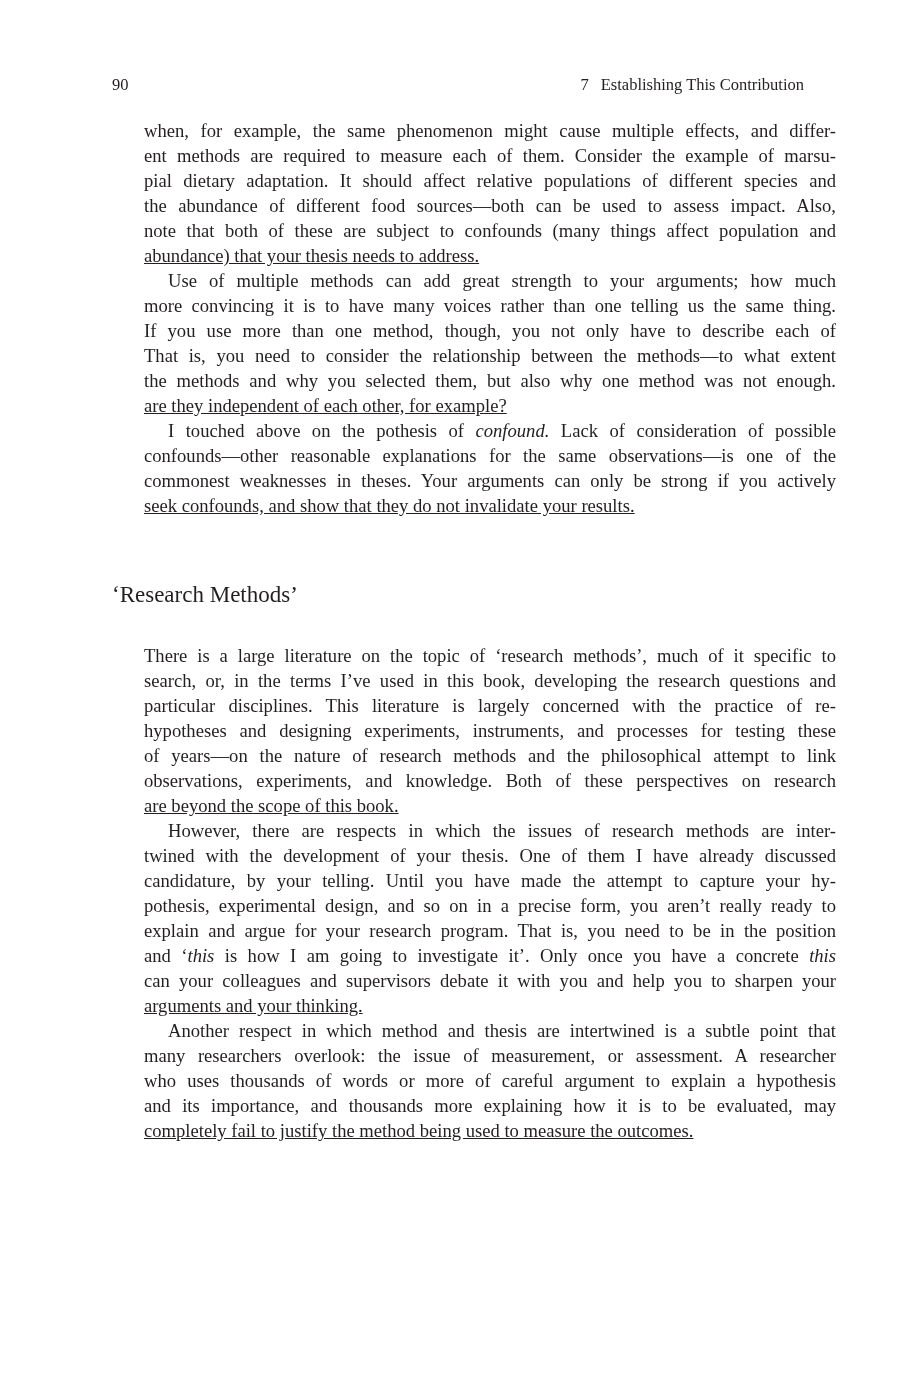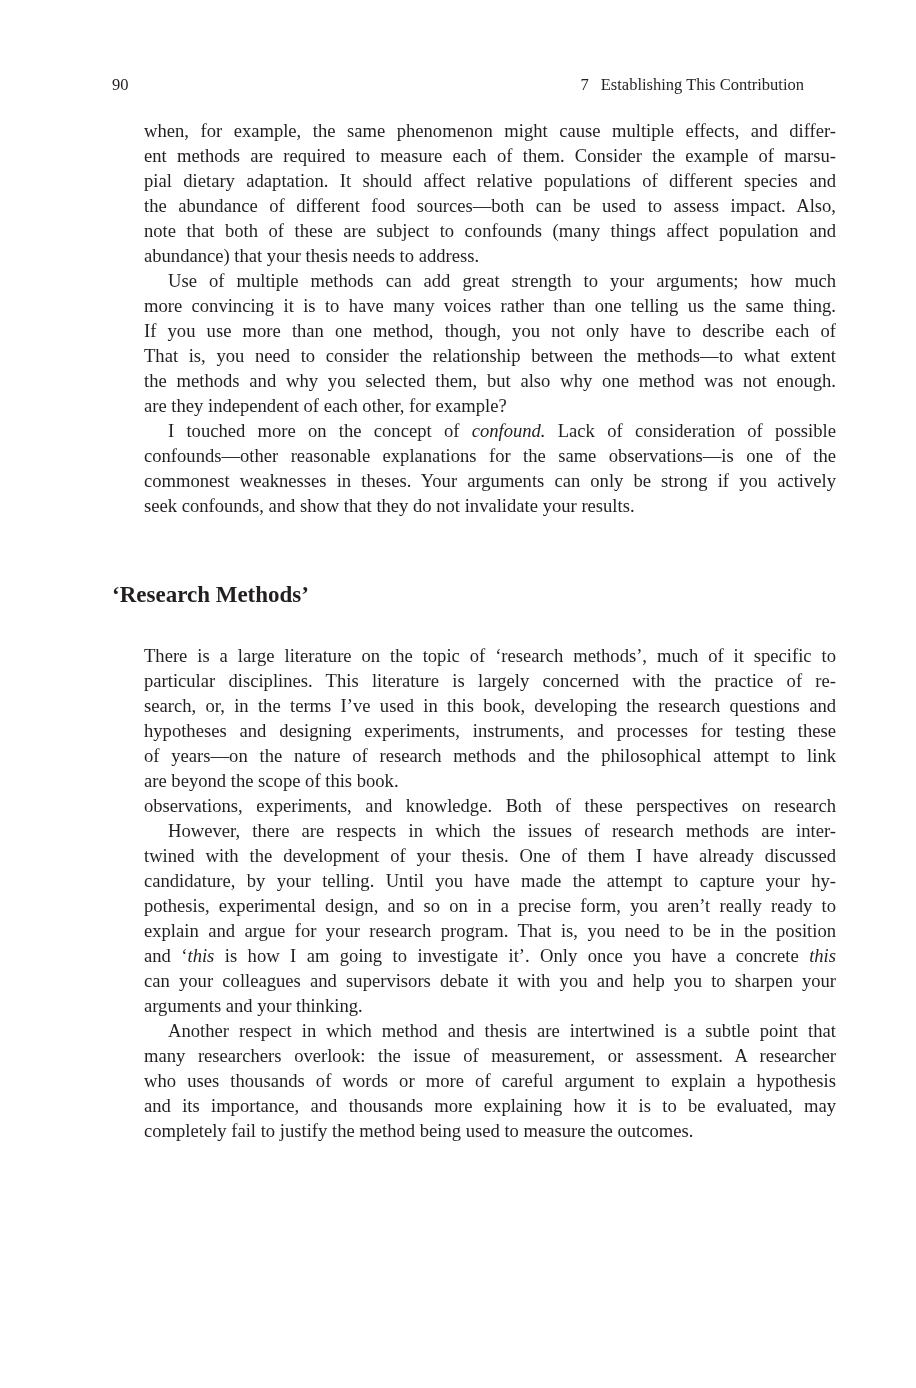--- a/index.html
+++ b/index.html
@@ -16,25 +16,25 @@
   .running-head .page-number { position: absolute; left: 0; top: 0; }
   .running-head .chapter { position: absolute; right: 0; top: 0; white-space: nowrap; }
   .running-head .chapter-num { margin-right: 12px; }
   .block { position: absolute; left: 112px; width: 692px; margin-left: 32px; }
   .line {
     display: block; height: 25px; line-height: 25px; font-size: 18.6px;
     text-align: justify; text-align-last: justify; white-space: nowrap;
     overflow: visible;
   }
   .line.indent { text-indent: 24px; }
-  .line.last { text-align-last: left; }
+  .line.last { text-align-last: left; text-decoration: underline; }
   .line em { font-style: italic; }
   .heading {
     position: absolute; left: 112px; top: 580px;
-    font-size: 23px; font-weight: bold; line-height: 30px; text-align: right;
+    font-size: 23px; font-weight: normal; line-height: 30px; text-align: right;
   }
 </style>
 </head>
 <body>
 
 <div class="page">
 
   <div class="running-head">
     <span class="page-number">90</span>
     <span class="chapter"><span class="chapter-num">7</span><span>Establishing This Contribution</span></span>
@@ -51,38 +51,38 @@
     </div>
     <div>
       <span class="line indent">Use of multiple methods can add great strength to your arguments; how much</span>
       <span class="line">more convincing it is to have many voices rather than one telling us the same thing.</span>
       <span class="line">If you use more than one method, though, you not only have to describe each of</span>
       <span class="line">That is, you need to consider the relationship between the methods—to what extent</span>
       <span class="line">the methods and why you selected them, but also why one method was not enough.</span>
       <span class="line last">are they independent of each other, for example?</span>
     </div>
     <div>
-      <span class="line indent"><span>I touched more on the concept of </span><em>confound.</em><span> Lack of consideration of possible</span></span>
+      <span class="line indent"><span>I touched above on the pothesis of </span><em>confound.</em><span> Lack of consideration of possible</span></span>
       <span class="line">confounds—other reasonable explanations for the same observations—is one of the</span>
       <span class="line">commonest weaknesses in theses. Your arguments can only be strong if you actively</span>
       <span class="line last">seek confounds, and show that they do not invalidate your results.</span>
     </div>
   </div>
 
   <div class="heading">‘Research Methods’</div>
 
   <div class="block" style="top:643px;">
     <div>
       <span class="line">There is a large literature on the topic of ‘research methods’, much of it specific to</span>
+      <span class="line">search, or, in the terms I’ve used in this book, developing the research questions and</span>
       <span class="line">particular disciplines. This literature is largely concerned with the practice of re-</span>
-      <span class="line">search, or, in the terms I’ve used in this book, developing the research questions and</span>
       <span class="line">hypotheses and designing experiments, instruments, and processes for testing these</span>
       <span class="line">of years—on the nature of research methods and the philosophical attempt to link</span>
+      <span class="line">observations, experiments, and knowledge. Both of these perspectives on research</span>
       <span class="line last">are beyond the scope of this book.</span>
-      <span class="line">observations, experiments, and knowledge. Both of these perspectives on research</span>
     </div>
     <div>
       <span class="line indent">However, there are respects in which the issues of research methods are inter-</span>
       <span class="line">twined with the development of your thesis. One of them I have already discussed</span>
       <span class="line">candidature, by your telling. Until you have made the attempt to capture your hy-</span>
       <span class="line">pothesis, experimental design, and so on in a precise form, you aren’t really ready to</span>
       <span class="line">explain and argue for your research program. That is, you need to be in the position</span>
       <span class="line"><span>and ‘</span><em>this</em><span> is how I am going to investigate it’. Only once you have a concrete </span><em>this</em></span>
       <span class="line">can your colleagues and supervisors debate it with you and help you to sharpen your</span>
       <span class="line last">arguments and your thinking.</span>

